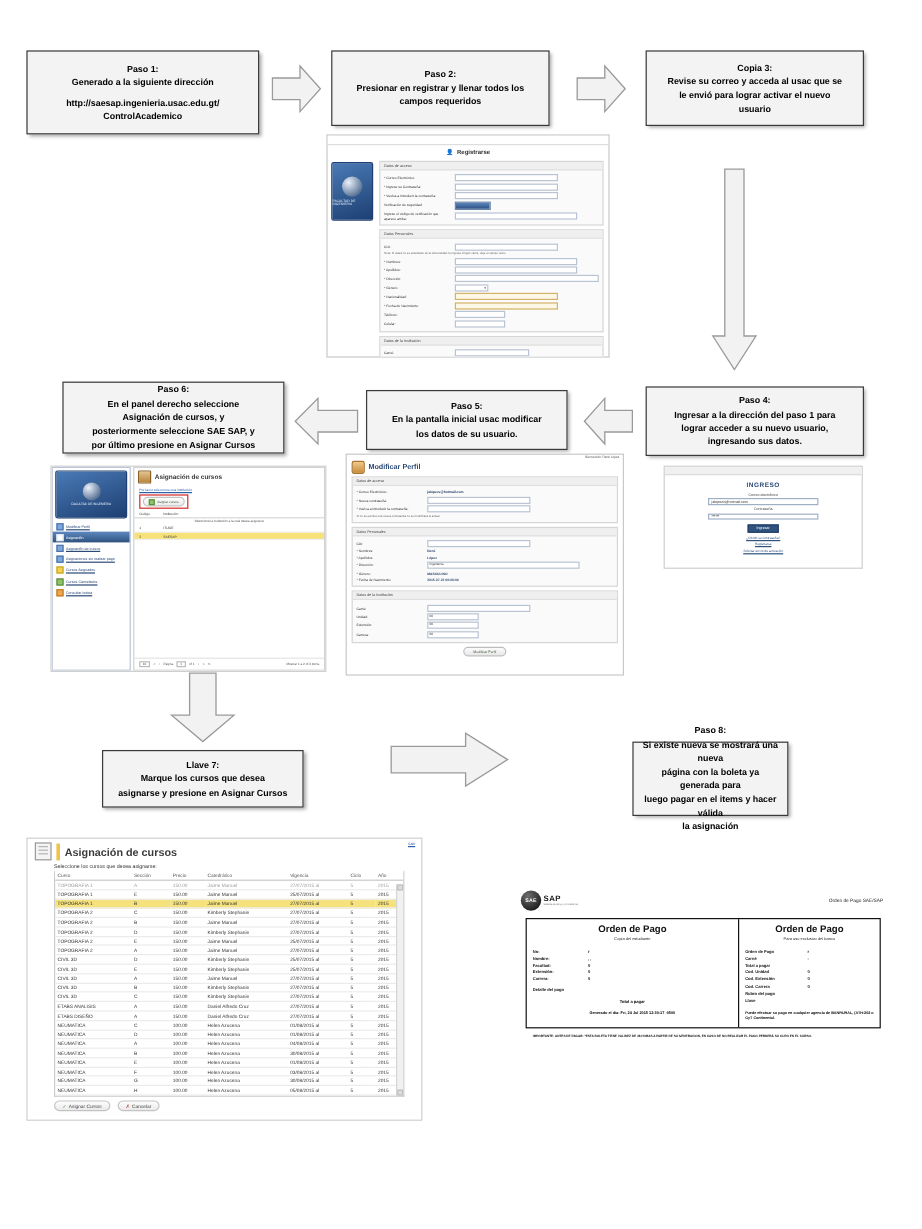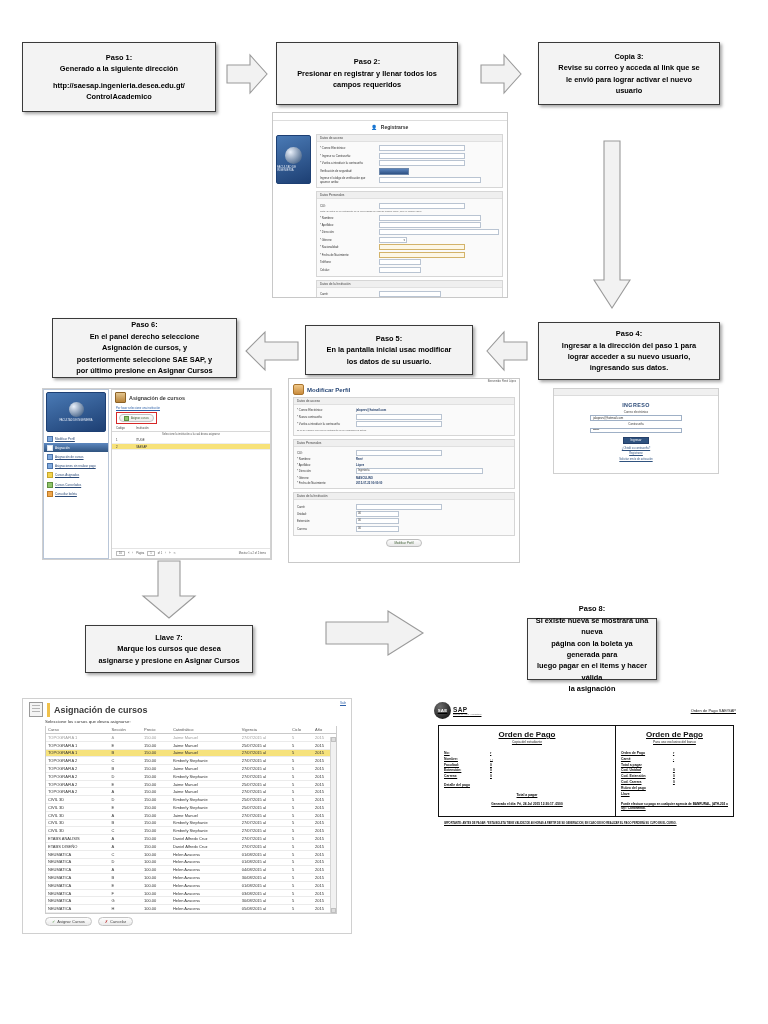--- a/index.html
+++ b/index.html
@@ -185,33 +185,33 @@
   #shot-pago .warn{font-size:2.6px;font-weight:bold;color:#111;margin:5px 10px 0 14px;
        line-height:1.5;}
 </style>
 </head>
 <body>
 
 <div class="step-box" id="b1" style="left:22px;top:42px;width:194px;height:70px;">
   <div class="title">Paso 1:</div>
   <div class="ln">Generado a la siguiente dirección</div>
   <div class="gap"></div>
-  <div class="ln">http://saesap.ingenieria.desea.edu.gt/</div>
+  <div class="ln">http://saesap.ingenieria.usac.edu.gt/</div>
   <div class="ln">ControlAcademico</div>
 </div>
 
 <div class="step-box" id="b2" style="left:276px;top:42px;width:182px;height:63px;">
   <div class="title">Paso 2:</div>
   <div class="ln">Presionar en registrar y llenar todos los</div>
   <div class="ln">campos requeridos</div>
 </div>
 
 <div class="step-box" id="b3" style="left:538px;top:42px;width:182px;height:63px;">
   <div class="title">Copia 3:</div>
-  <div class="ln">Revise su correo y acceda al link que se</div>
+  <div class="ln">Revise su correo y acceda al usac que se</div>
   <div class="ln">le envió para lograr activar el nuevo</div>
   <div class="ln">usuario</div>
 </div>
 
 <div class="step-box" id="b4" style="left:538px;top:322px;width:182px;height:58px;">
   <div class="title">Paso 4:</div>
   <div class="ln">Ingresar a la dirección del paso 1 para</div>
   <div class="ln">lograr acceder a su nuevo usuario,</div>
   <div class="ln">ingresando sus datos.</div>
 </div>
@@ -793,21 +793,21 @@
       <span class="chk" style="color:#3f8f35">✓</span>
       <span>Asignar Cursos</span>
     </span>
     <span class="cbtn">
       <span class="chk" style="color:#b33">✗</span>
       <span>Cancelar</span>
     </span>
   </div>
 </div>
 
-<div class="shot" id="shot-pago" style="left:430px;top:700px;width:312px;height:215px;text-decoration:underline;">
+<div class="shot" id="shot-pago" style="left:430px;top:740px;width:312px;height:215px;">
   <div class="ptop">
     <div class="saelogo">
       <div class="saeball">
         <span>SAE</span>
       </div>
       <div>
         <div class="saetxt">SAP</div>
         <div class="saesub">Sistema de Apoyo y Consultoría</div>
       </div>
     </div>

